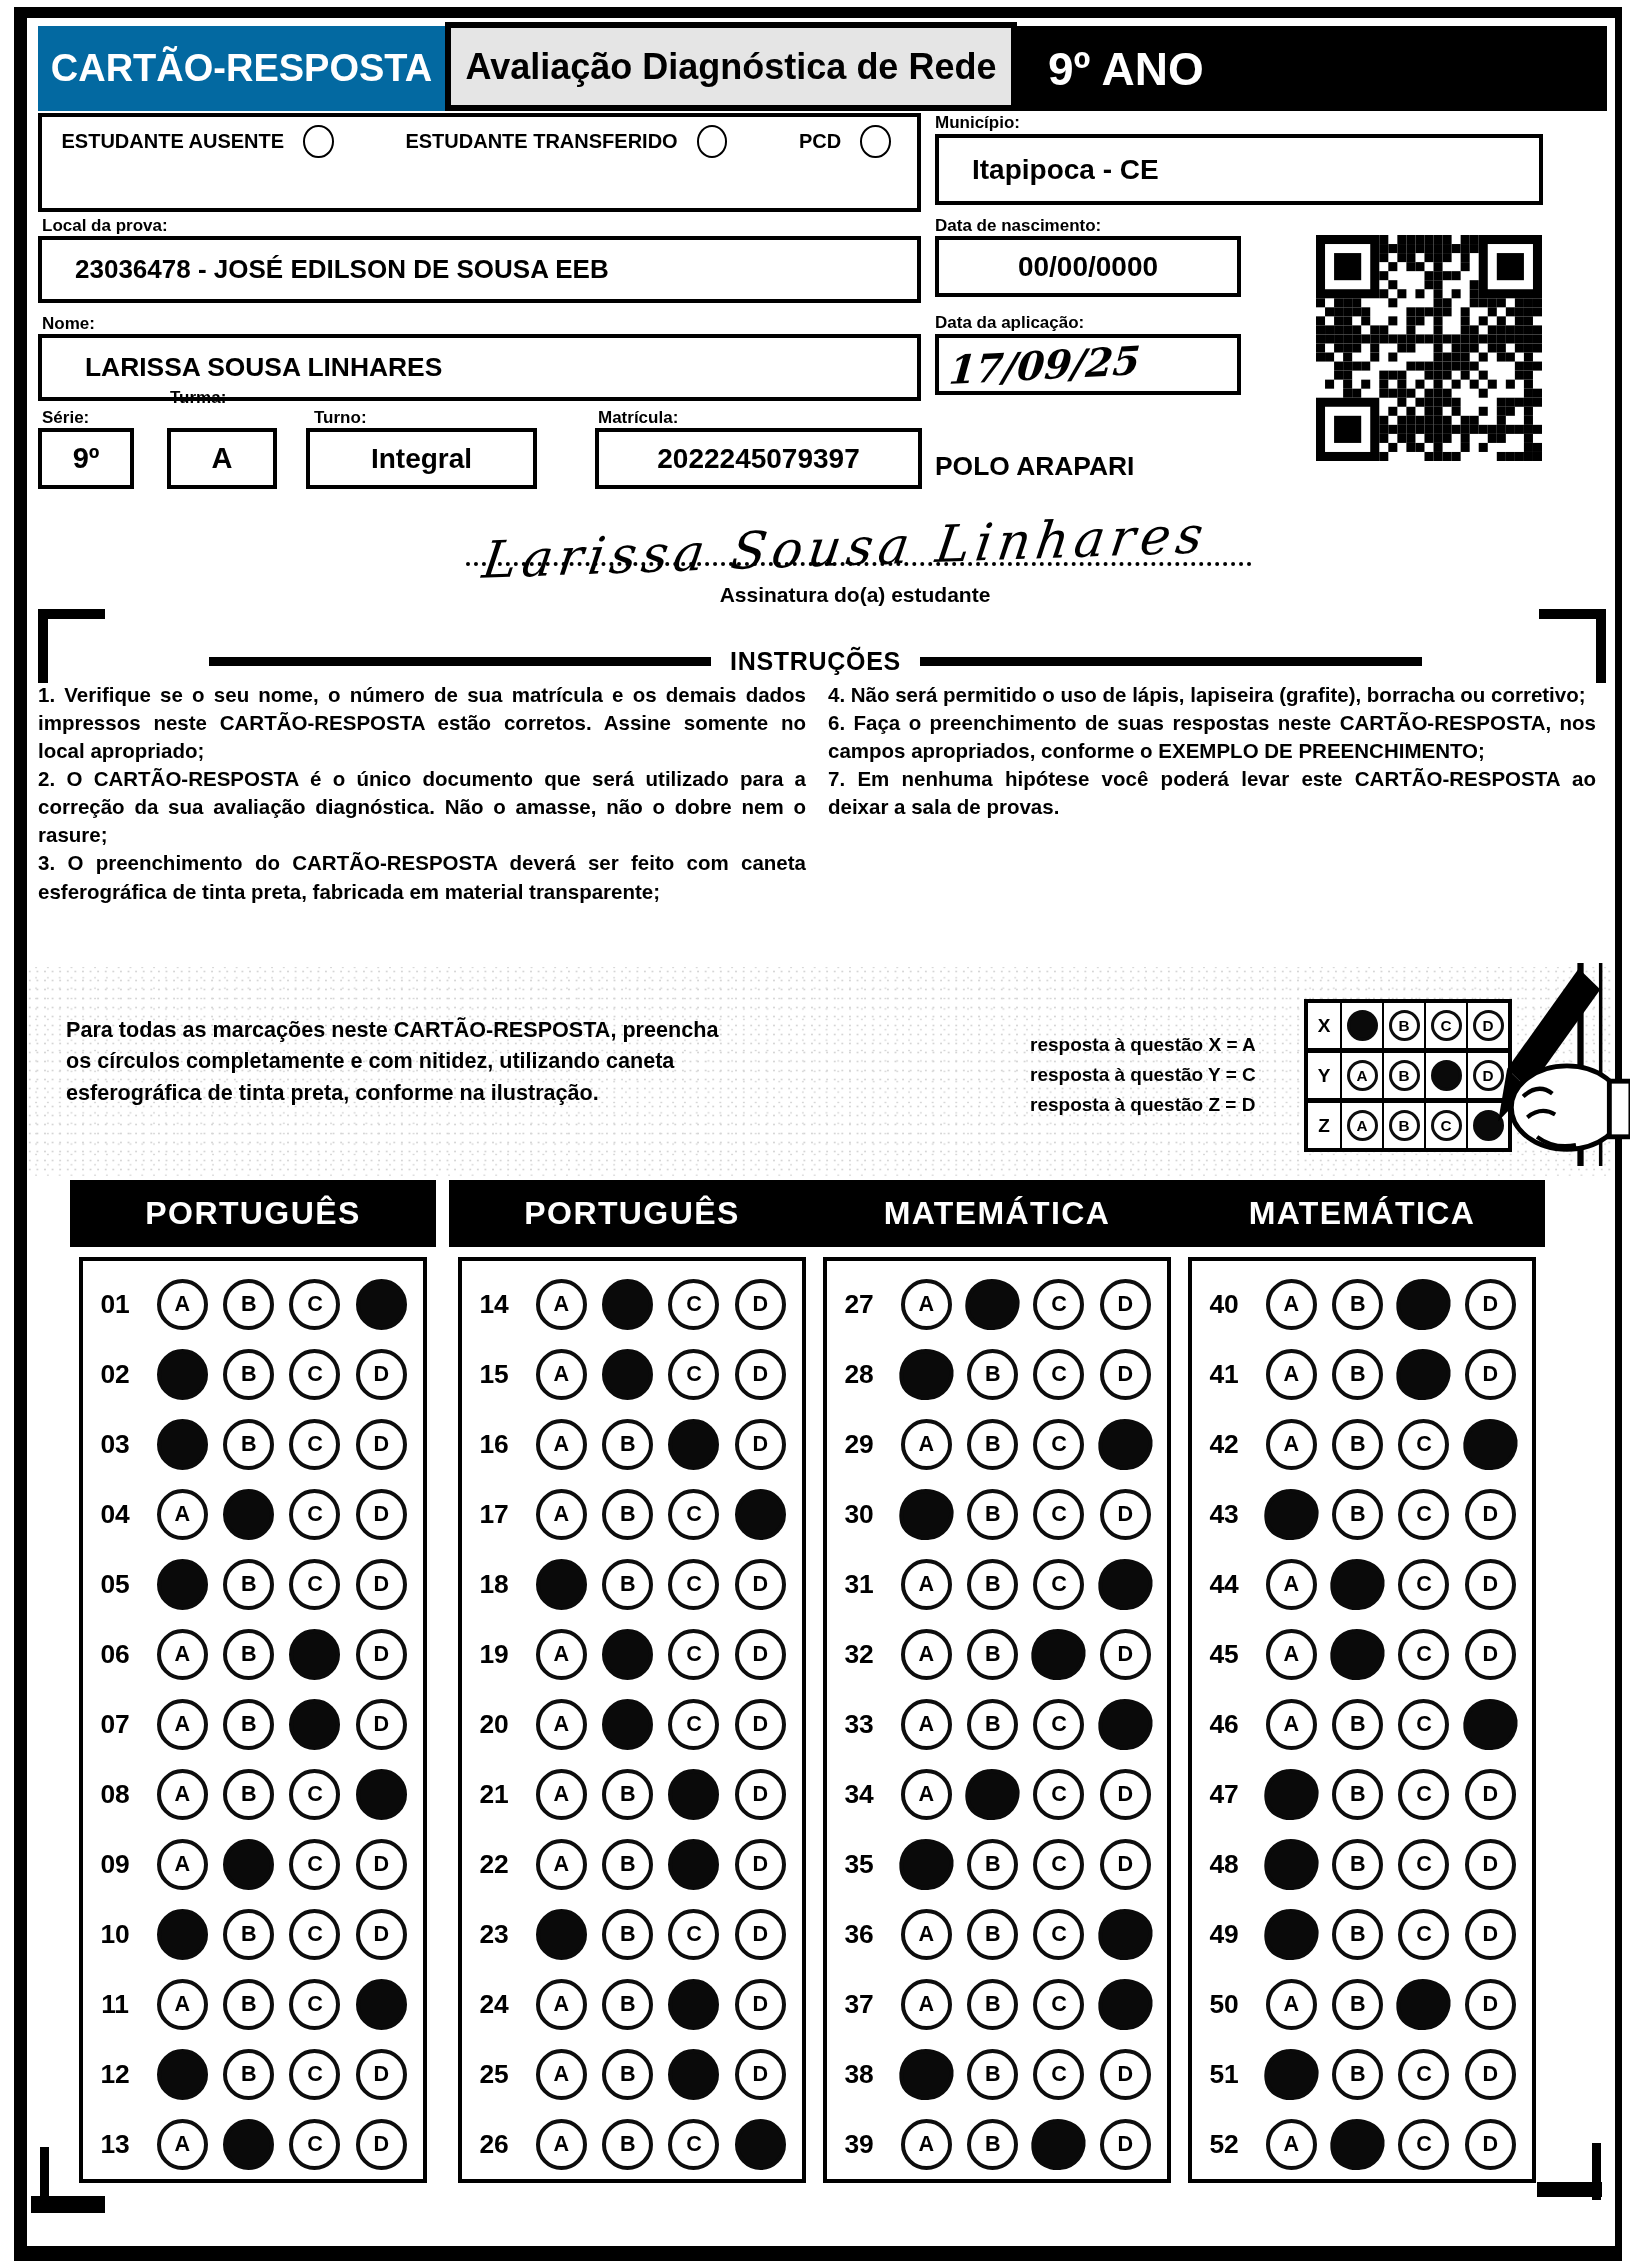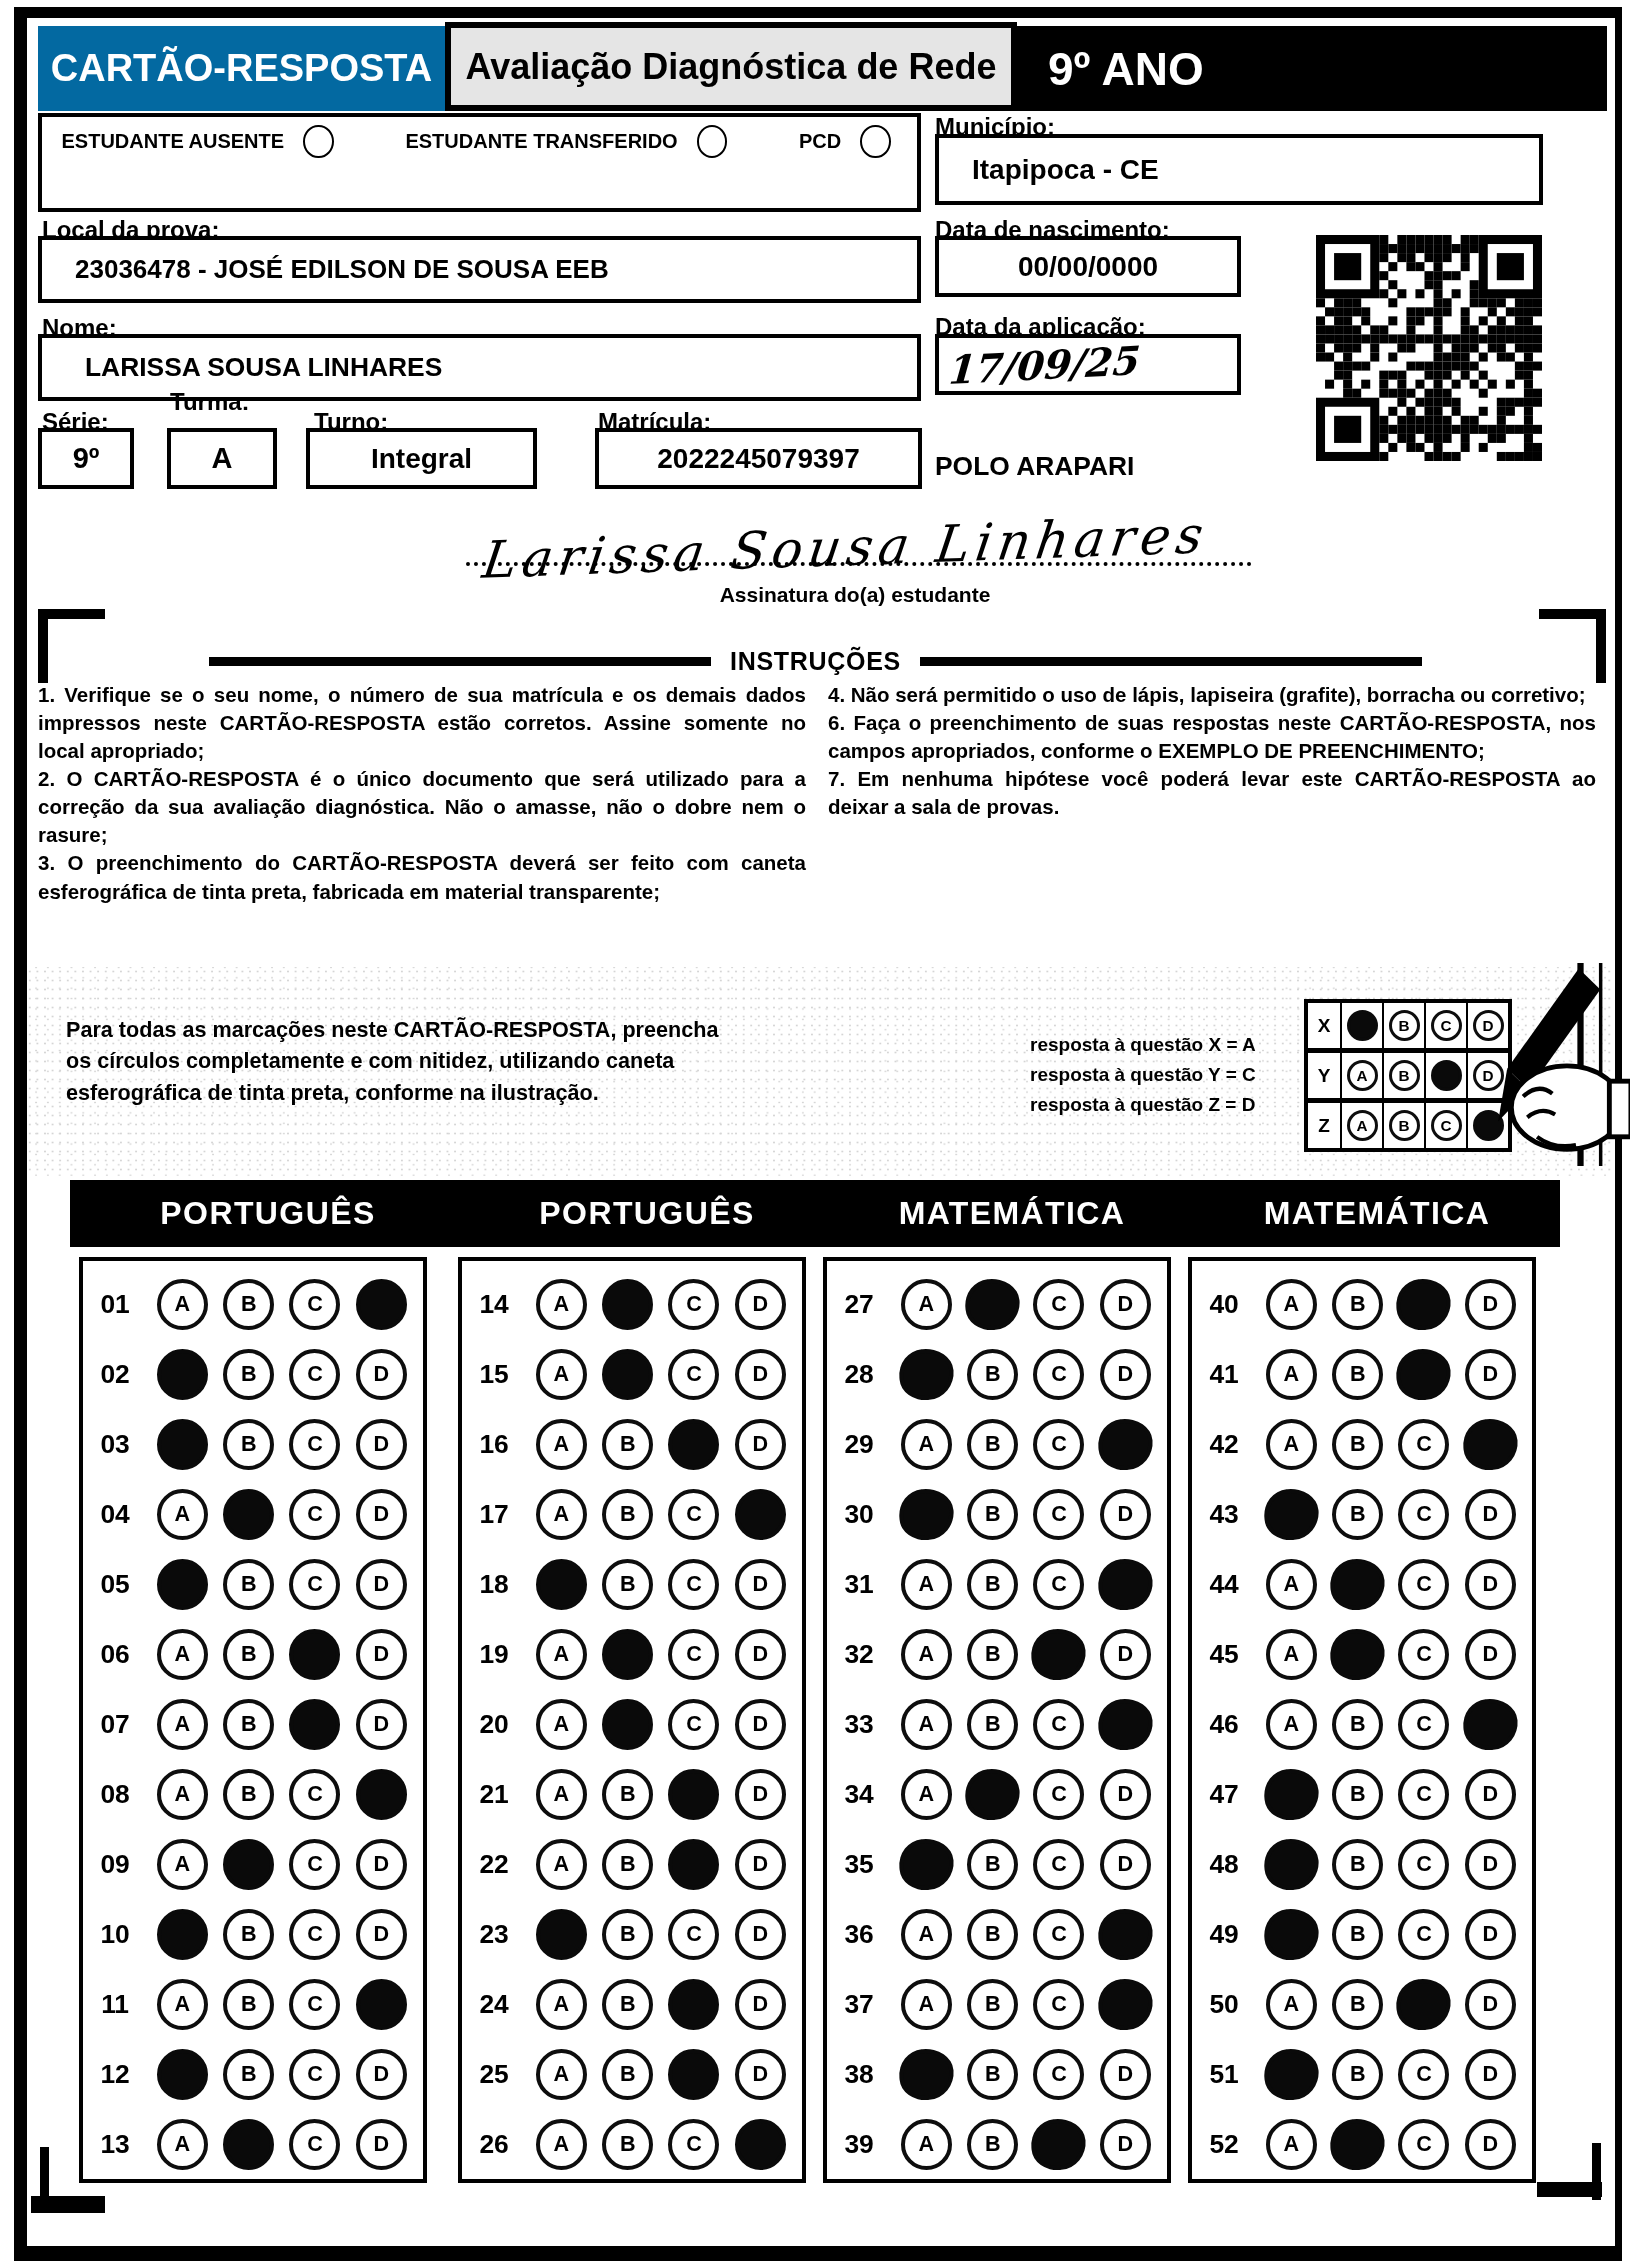--- a/index.html
+++ b/index.html
@@ -22,21 +22,21 @@
       display:flex;align-items:center;font-size:46px;font-weight:bold;padding-left:31px;box-sizing:border-box;}
 
   
   .aplicador{left:38px;top:113px;width:883px;height:99px;border:4.2px solid #000;box-sizing:border-box;background:#fff;}
   .aplicador-bar{height:42px;background:#000;color:#6e6e6e;display:flex;align-items:center;justify-content:center;
       font-size:19px;font-weight:bold;letter-spacing:2.1px;}
   .aplicador-row{height:49px;display:flex;align-items:center;justify-content:space-between;padding:0 26.4px 0 19.5px;}
   .aplicador-item{display:flex;align-items:center;gap:19px;font-size:20px;font-weight:bold;}
   .circle-opt{width:26.4px;height:29px;border:2.8px solid #000;border-radius:50%;background:#fff;}
 
-  .field-label{font-size:24px;font-weight:bold;}
+  .field-label{font-size:17px;font-weight:bold;}
   .field-box{border:4.2px solid #000;box-sizing:border-box;background:#fff;display:flex;align-items:center;
       font-weight:bold;}
 
   .local-box{left:38px;top:236px;width:883px;height:67px;font-size:26px;padding-left:33px;}
   .nome-box{left:38px;top:334px;width:883px;height:67px;font-size:26.4px;padding-left:43px;}
   .municipio-box{left:935px;top:134px;width:608px;height:71px;font-size:28px;padding-left:33px;}
   .nasc-box{left:935px;top:236px;width:306px;height:61px;font-size:28px;justify-content:center;}
   .aplic-box{left:935px;top:334px;width:306px;height:61px;font-size:28px;padding-left:9.7px;overflow:visible;}
 
   .serie-box{left:38px;top:428px;width:96px;height:61px;font-size:29px;justify-content:center;}
@@ -91,21 +91,21 @@
   
   .bubble{width:43px;height:43px;border:4.9px solid #0d0d0d;border-radius:50%;background:#fff;
       display:flex;align-items:center;justify-content:center;font-size:21.6px;font-weight:bold;flex:0 0 auto;}
   .bubble.filled{background:#0a0a0a;border-color:#0a0a0a;color:transparent;}
   .bubble.filled.scribble{border-radius:46% 54% 50% 50% / 53% 47% 55% 45%;
       transform:rotate(-5deg) scaleX(1.07);}
   .bubble.mini{width:25px;height:25px;border-width:3.5px;font-size:15.3px;}
 
   
   .subject-header{top:1180px;width:366px;height:67px;background:#000;color:#fff;position:absolute;
-      display:flex;align-items:center;justify-content:center;font-size:32px;font-weight:bold;letter-spacing:1.4px;padding-left:15px;}
+      display:flex;align-items:center;justify-content:center;font-size:32px;font-weight:bold;letter-spacing:1.4px;}
   .answer-box{top:1257px;width:348px;height:926px;position:absolute;border:4.9px solid #000;
       box-sizing:border-box;background:#fff;padding-top:8.3px;}
   .q-row{display:flex;align-items:center;height:70px;padding-left:5.6px;}
   .q-num{width:53px;text-align:center;font-size:26.4px;font-weight:bold;}
   .q-row .bubble{margin-left:15.3px;}
 
   .hc0{left:70px;}  .bc0{left:79px;}
   .hc1{left:449px;}  .bc1{left:458px;}
   .hc2{left:814px;} .bc2{left:823px;}
   .hc3{left:1179px;} .bc3{left:1188px;}

